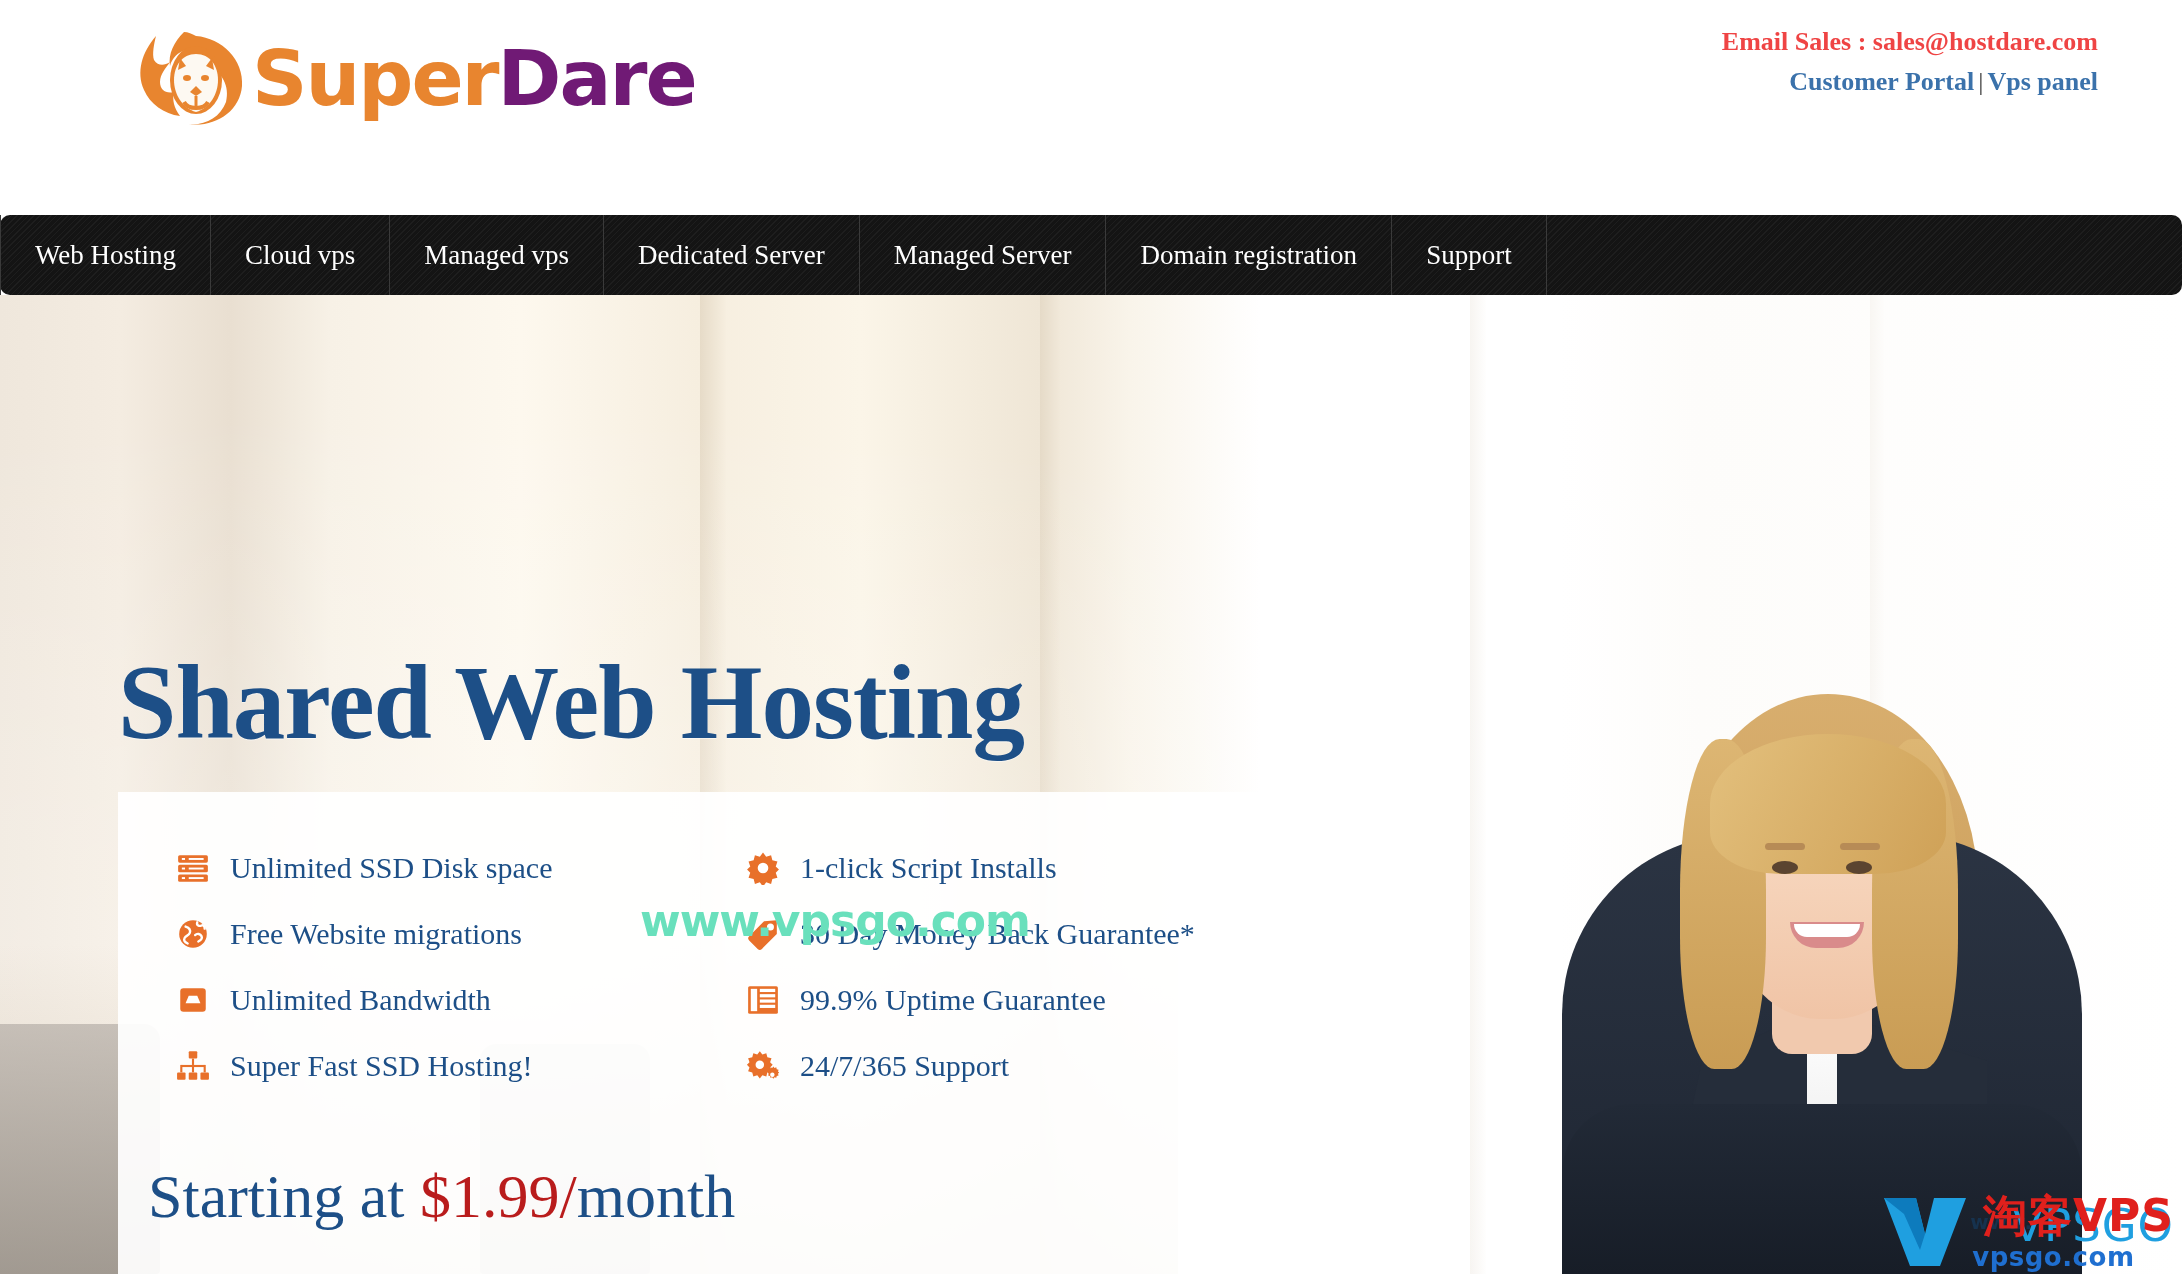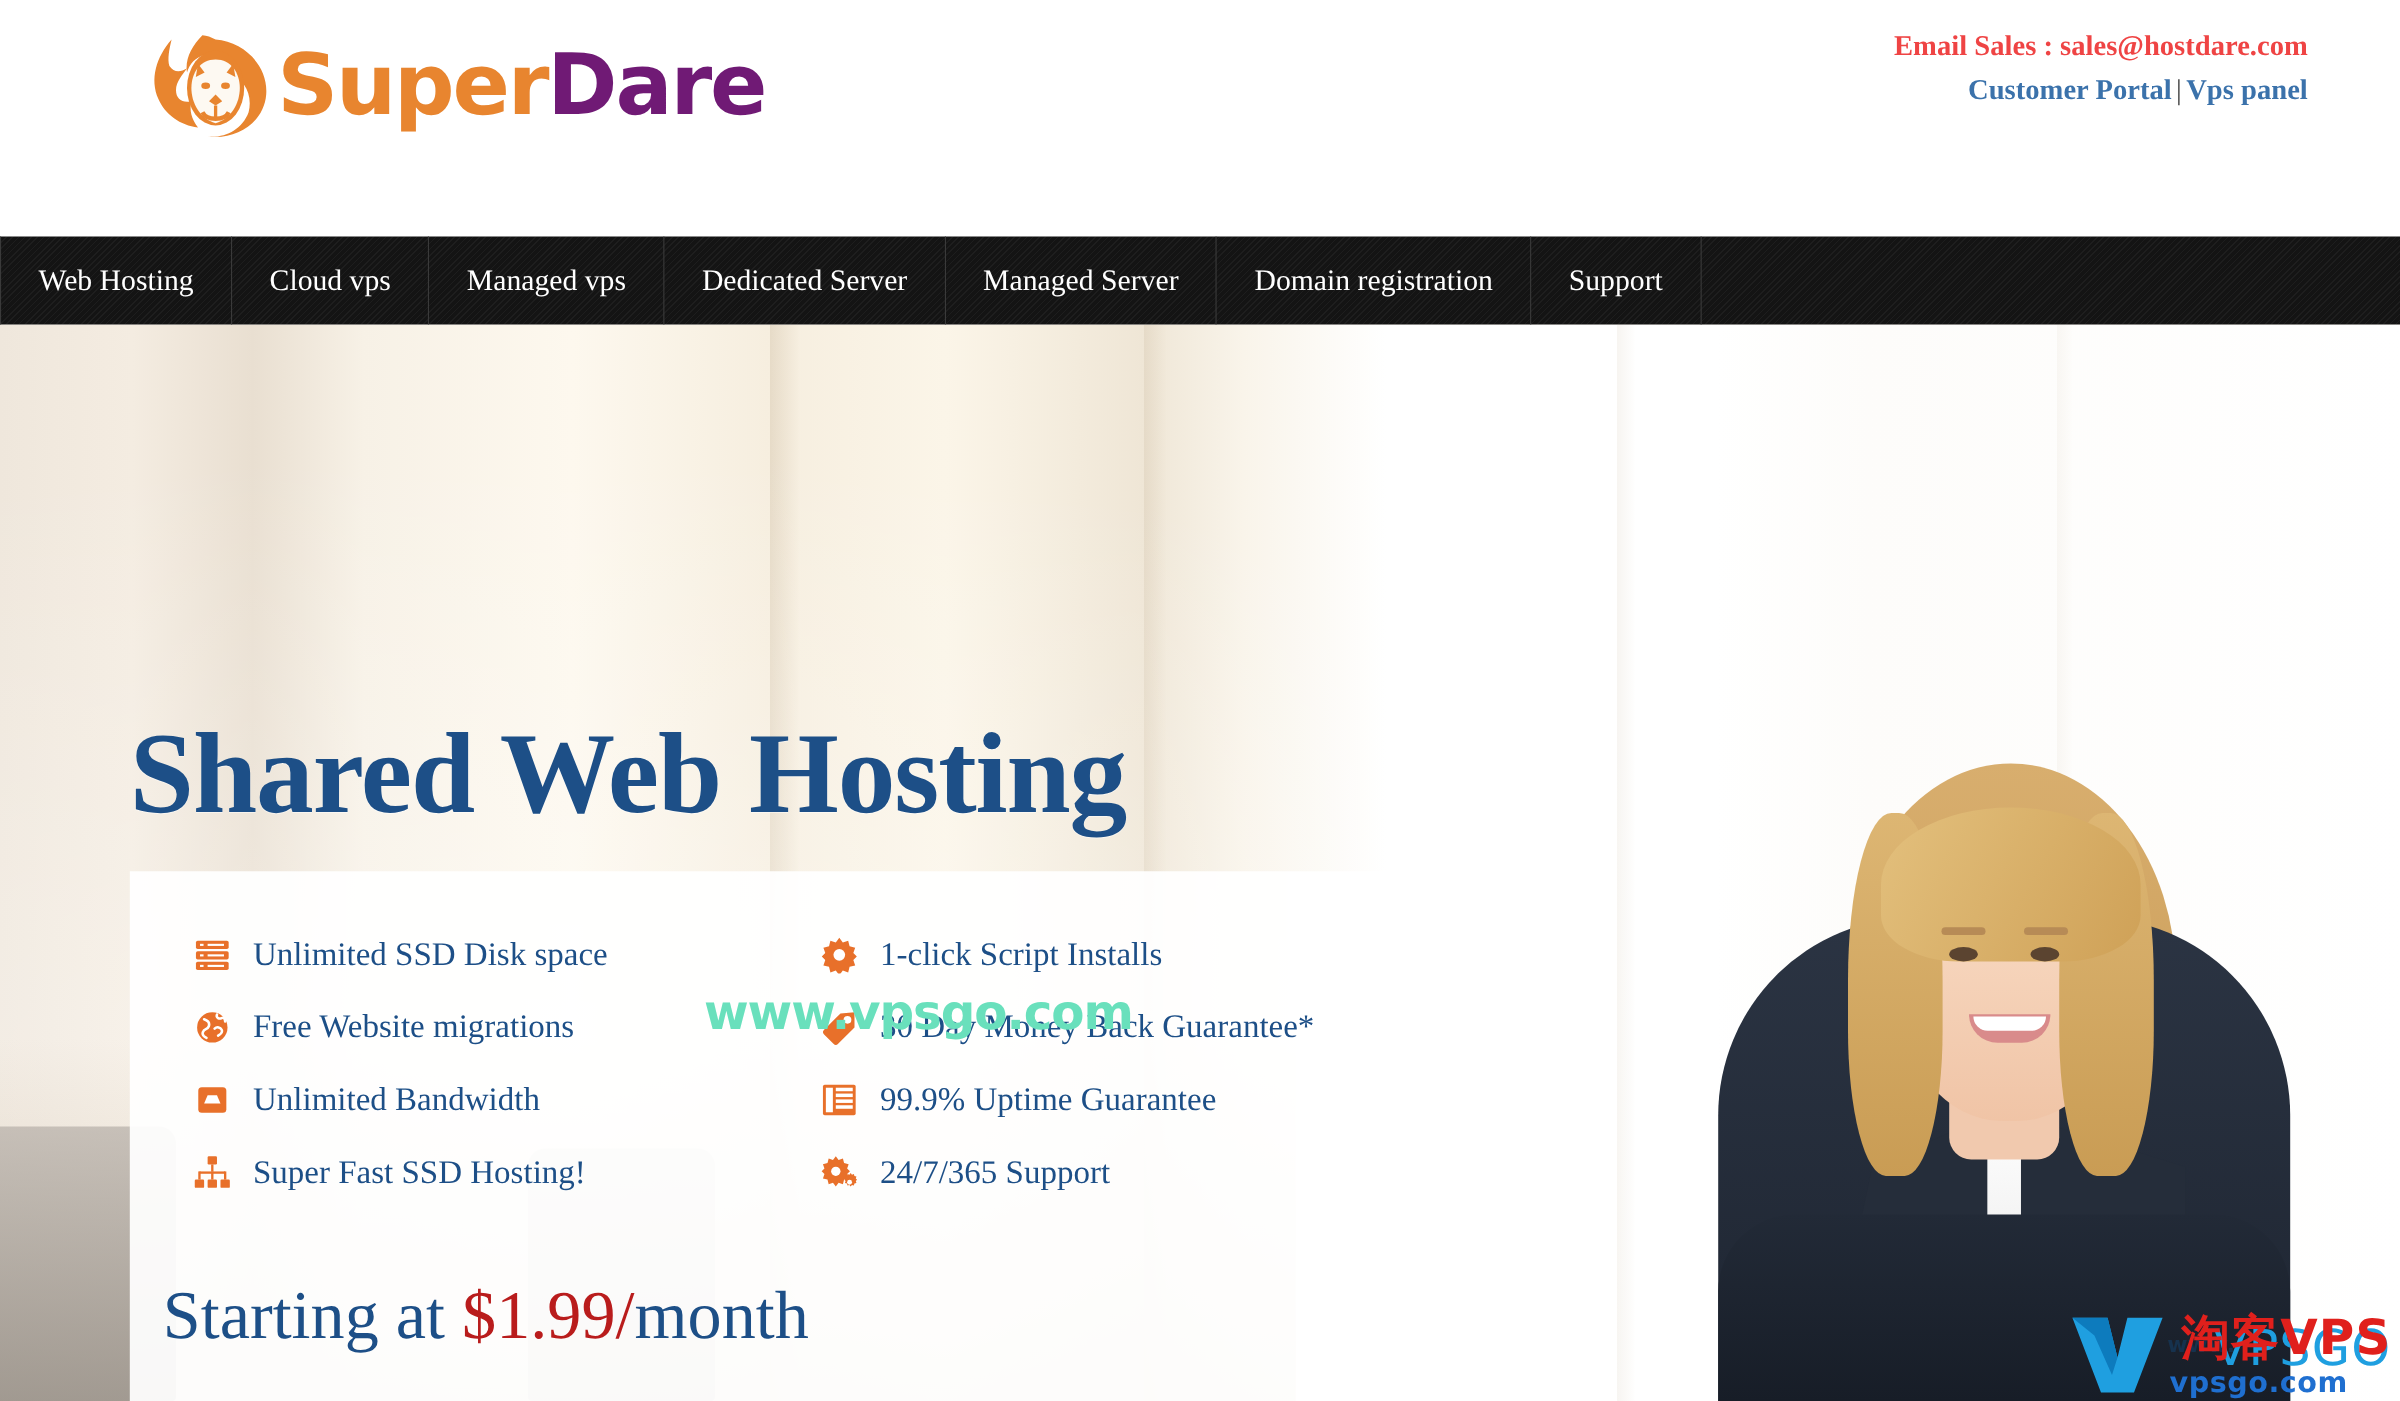--- a/index.html
+++ b/index.html
@@ -88,20 +88,21 @@
     background-color: #141414;
     background-image: repeating-linear-gradient(
         135deg,
         rgba(255,255,255,0.045) 0px,
         rgba(255,255,255,0.045) 1px,
         rgba(0,0,0,0) 1px,
         rgba(0,0,0,0) 4px);
     display: flex;
     align-items: stretch;
     z-index: 5;
+    border-radius: 10px;
   }
   .nav-item {
     display: flex;
     align-items: center;
     justify-content: center;
     color: #ffffff;
     font-size: 27px;
     font-family: "Liberation Serif", serif;
     white-space: nowrap;
     padding: 0 34px;

